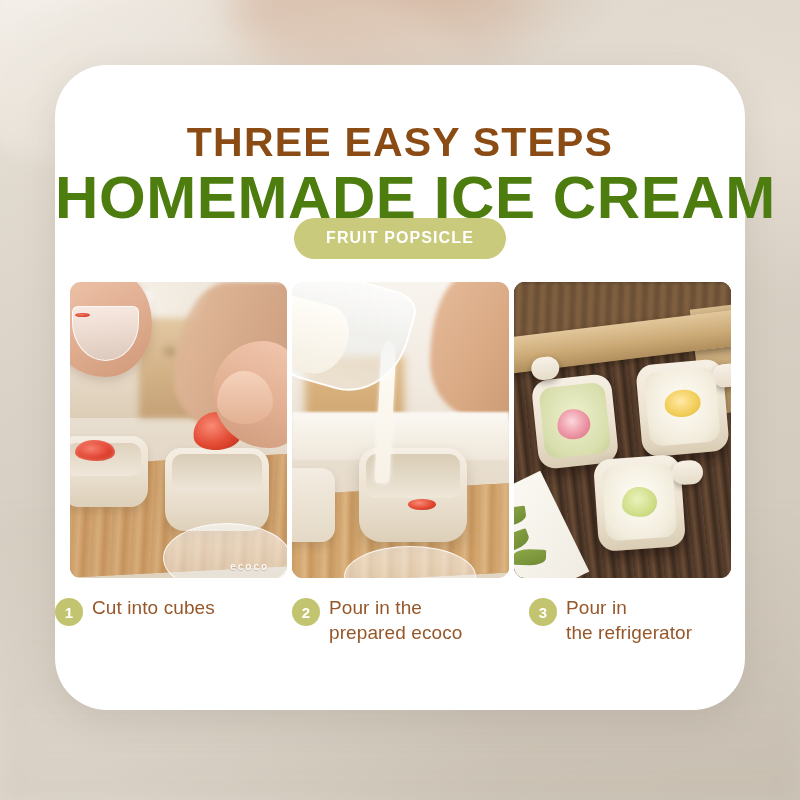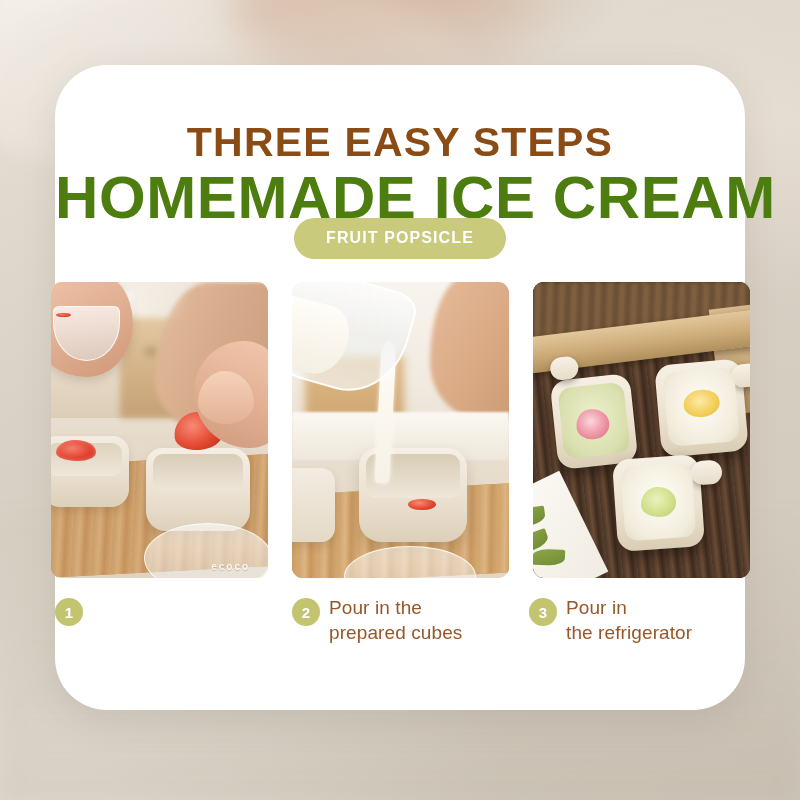--- a/index.html
+++ b/index.html
@@ -119,21 +119,21 @@
     white-space: nowrap;
   }
 
   
   .photo-row {
     position: absolute;
     left: 0px;
     top: 217px;
     width: 690px;
     display: flex;
-    gap: 24px;
+    gap: 5px;
     padding: 0 0px;
     box-sizing: border-box;
     justify-content: center;
   }
   .panel {
     position: relative;
     width: 217px;
     height: 296px;
     border-radius: 11px;
     overflow: hidden;
@@ -555,26 +555,27 @@
           <div class="leaf lf3"></div>
         </div>
       </div>
 
     </div>
 
     <div class="steps-row">
 
       <div class="step">
         <div class="step-badge">1</div>
+        <div class="step-text">Cut into cubes</div>
       </div>
 
       <div class="step">
         <div class="step-badge">2</div>
         <div class="step-text">Pour in the
-prepared cubes</div>
+prepared ecoco</div>
       </div>
 
       <div class="step">
         <div class="step-badge">3</div>
         <div class="step-text">Pour in
 the refrigerator</div>
       </div>
 
     </div>
 

